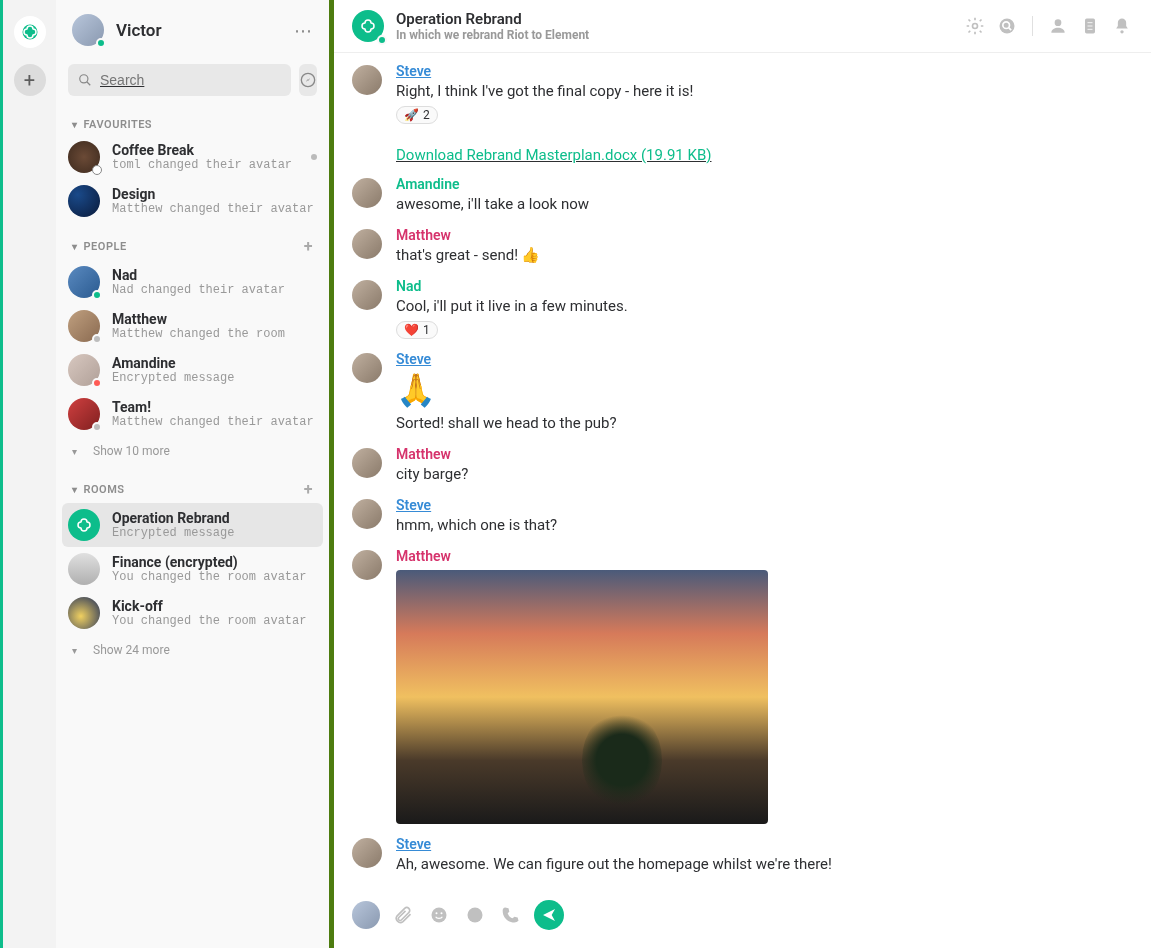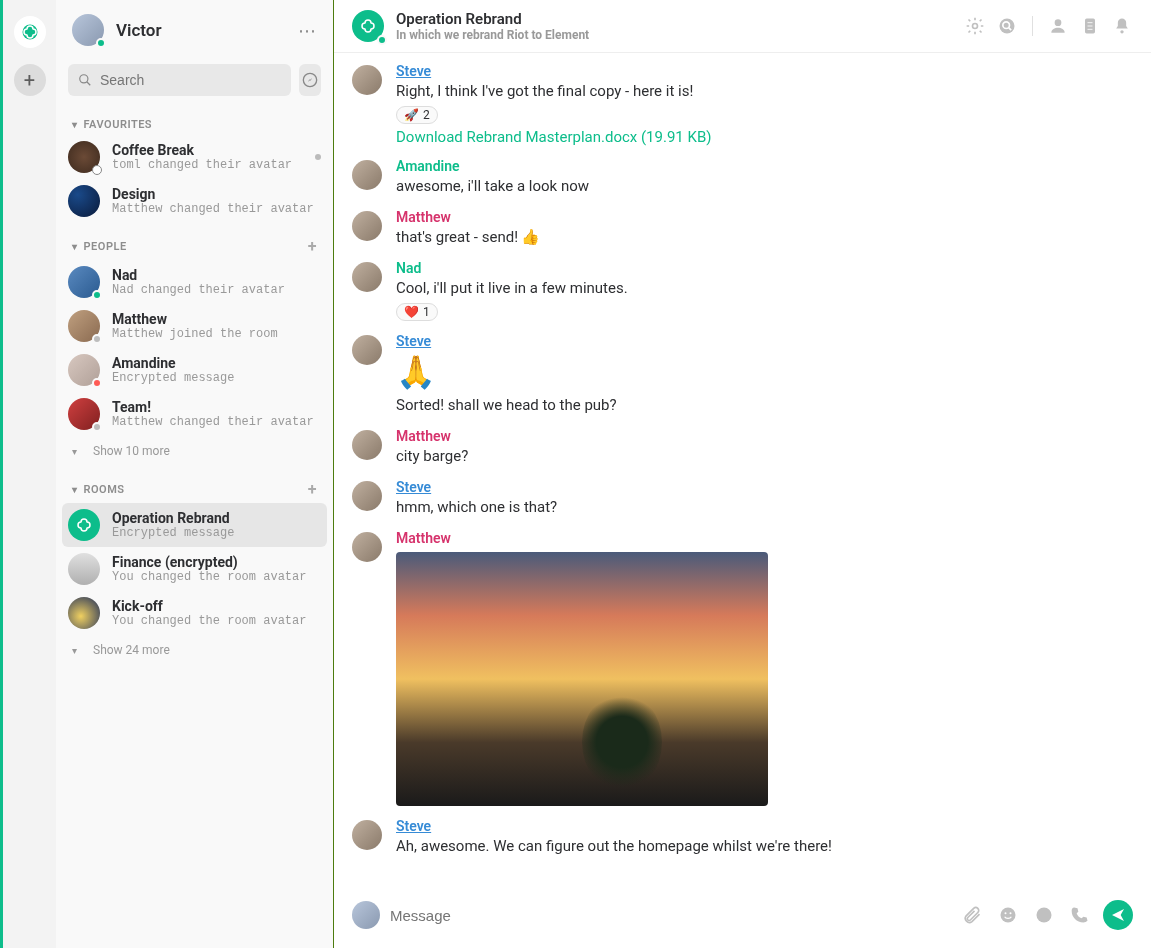--- a/index.html
+++ b/index.html
@@ -37,21 +37,21 @@
   background: #dcdcdc;
   display: flex; align-items: center; justify-content: center;
   color: #5c5c5c;
   font-size: 20px;
 }
 
 
 .sidebar {
   width: 278px;
   background: #f9f9f9;
-  border-right: 1px solid #4d7c0f;
+  border-right: 5px solid #4d7c0f;
   display: flex;
   flex-direction: column;
 }
 .sidebar-header {
   display: flex;
   align-items: center;
   padding: 14px 16px 10px;
 }
 .avatar {
   width: 32px; height: 32px; border-radius: 50%;
@@ -74,20 +74,21 @@
   font-size: 17px;
   margin-left: 12px;
   flex: 1;
 }
 .menu-dots { color: #888; font-size: 18px; letter-spacing:1px; }
 
 .search-row {
   display: flex;
   padding: 8px 12px;
   gap: 8px;
+  text-decoration: underline;
 }
 .search-box {
   flex: 1;
   background: #e8e8e8;
   border-radius: 6px;
   display: flex;
   align-items: center;
   padding: 0 10px;
   height: 32px;
   color: #888;
@@ -320,21 +321,21 @@
       <div class="room-name">Nad</div>
       <div class="room-sub">Nad changed their avatar</div>
     </div>
   </div>
   <div class="room-item">
     <div class="room-avatar matthew">
         <div class="presence grey"></div>
       </div>
     <div class="room-text">
       <div class="room-name">Matthew</div>
-      <div class="room-sub">Matthew joined the room</div>
+      <div class="room-sub">Matthew changed the room</div>
     </div>
   </div>
   <div class="room-item">
     <div class="room-avatar amandine">
         <div class="presence red"></div>
       </div>
     <div class="room-text">
       <div class="room-name">Amandine</div>
       <div class="room-sub">Encrypted message</div>
     </div>
@@ -439,21 +440,21 @@
     </div>
   </div>
 
   <div class="messages">
     <div id="msg-list">
         <div class="msg">
           <div class="msg-avatar"></div>
           <div class="msg-body"><div class="sender steve">Steve</div><div class="msg-text">Right, I think I've got the final copy - here it is!</div><div class="reaction">
               <span>🚀</span>
               <span class="count">2</span>
-            </div><div style="margin-top: 4px;"><a class="download-link" href="#">Download Rebrand Masterplan.docx (19.91 KB)</a></div></div>
+            </div><div style="margin-top: 22px; text-decoration: underline;"><a class="download-link" href="#">Download Rebrand Masterplan.docx (19.91 KB)</a></div></div>
         </div>
         <div class="msg">
           <div class="msg-avatar"></div>
           <div class="msg-body">
             <div class="sender amandine">Amandine</div>
             <div class="msg-text">awesome, i'll take a look now</div>
           </div>
         </div>
         <div class="msg">
           <div class="msg-avatar"></div>
@@ -503,21 +504,20 @@
           <div class="msg-body">
             <div class="sender steve">Steve</div>
             <div class="msg-text">Ah, awesome. We can figure out the homepage whilst we're there!</div>
           </div>
         </div>
       </div>
   </div>
 
   <div class="composer">
     <div class="avatar"></div>
-    <input placeholder="Message" style="">
     <div class="cicon">
         <svg width="20" height="20" viewBox="0 0 24 24">
           <path d="M21 11l-9 9a5 5 0 0 1-7-7l9-9a3.5 3.5 0 0 1 5 5l-9 9a2 2 0 0 1-3-3l8-8" stroke="currentColor" stroke-width="2" fill="none"></path>
         </svg>
       </div>
     <div class="cicon">
         <svg width="20" height="20" viewBox="0 0 24 24">
           <circle cx="12" cy="12" r="9" fill="currentColor"></circle>
           <circle cx="9" cy="10" r="1.2" fill="#fff"></circle>
           <circle cx="15" cy="10" r="1.2" fill="#fff"></circle>

